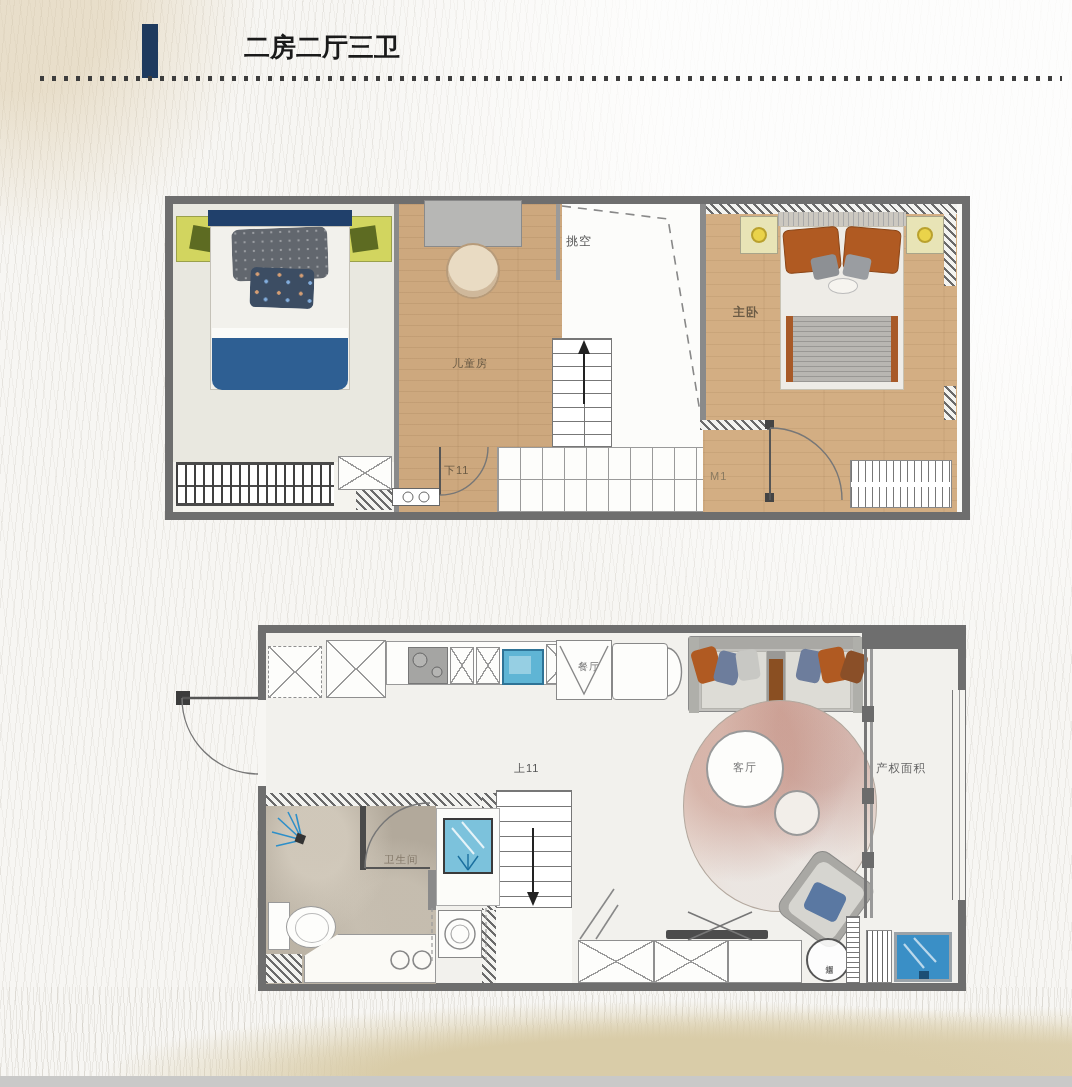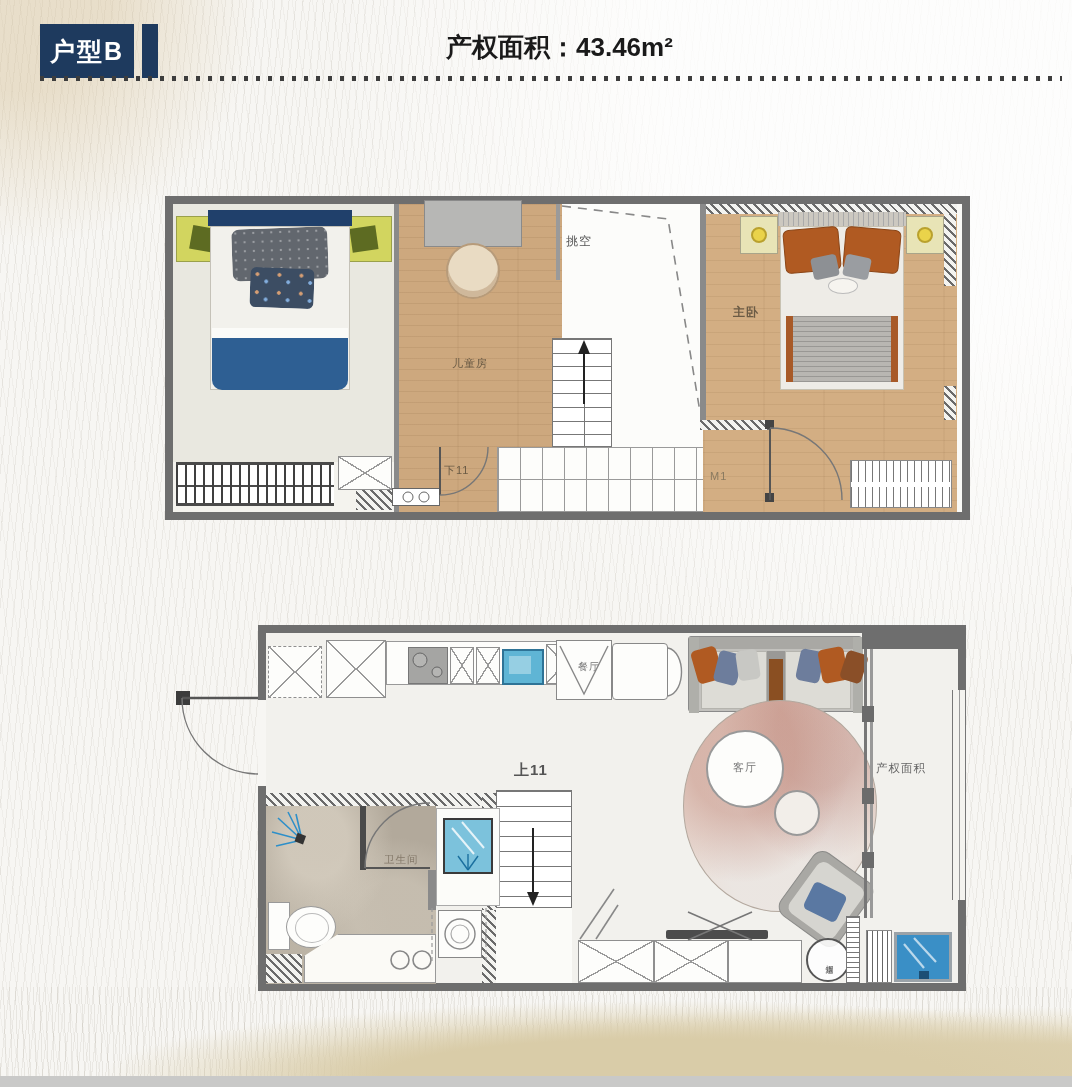--- a/index.html
+++ b/index.html
@@ -182,26 +182,23 @@
                        repeating-linear-gradient(88deg, rgba(120,110,90,.12) 0 1px, transparent 1px 6px);}
   #bottombar{left:0;top:1076px;width:1072px;height:11px;background:#c9c9c8;}
 
   #overlay{position:absolute;left:0;top:0;pointer-events:none;}
 </style>
 </head>
 <body>
 
 <div id="canvas">
 
-  <div class="abs" id="badge">
-      <span>户型B</span>
-    </div>
   <div class="abs" id="badge-bar"></div>
   <div class="abs" id="dotline"></div>
-  <div class="htxt" id="h-parea">产权面积：43.46m²</div>
+  <div class="htxt" id="h-layout">二房二厅三卫</div>
 
   <div class="abs" id="plan-upper"></div>
   <div class="abs" id="up-bedL-floor"></div>
   <div class="abs" id="up-bedL-bottom"></div>
   <div class="abs wood" id="up-kids-floor"></div>
   <div class="abs wood" id="up-kids-floor2"></div>
   <div class="abs" id="up-void"></div>
   <div class="abs" id="up-corridor"></div>
   <div class="abs wood2" id="up-master-floor"></div>
   <div class="abs hatchf" id="up-master-hatch-top"></div>
@@ -405,17 +402,17 @@
 
   <div class="lbl" style="left:452px;top:356px;font-size:11px;">儿童房</div>
   <div class="lbl" style="left:566px;top:233px;font-size:12px;color:#555;">挑空</div>
   <div class="lbl" style="left:733px;top:304px;font-size:12px;font-weight:bold;">主卧</div>
   <div class="lbl" style="left:444px;top:463px;font-size:11px;">下11</div>
   <div class="lbl" style="left:710px;top:470px;font-size:11px;color:#8a7a60;">M1</div>
   <div class="lbl" style="left:578px;top:660px;font-size:10px;color:#777;">餐厅</div>
   <div class="lbl" style="left:733px;top:760px;font-size:11px;color:#777;">客厅</div>
   <div class="lbl" style="left:876px;top:761px;font-size:11.5px;color:#666;">产权面积</div>
   <div class="lbl" style="left:384px;top:853px;font-size:10.5px;color:#84796a;">卫生间</div>
-  <div class="lbl" style="left:514px;top:761px;font-size:15px;color:#555;font-weight:bold;">上11</div>
+  <div class="lbl" style="left:514px;top:761px;font-size:11px;color:#555;">上11</div>
 
   <div class="abs" id="hills"></div>
   <div class="abs" id="bottombar"></div>
 </div>
 
 </body></html>

